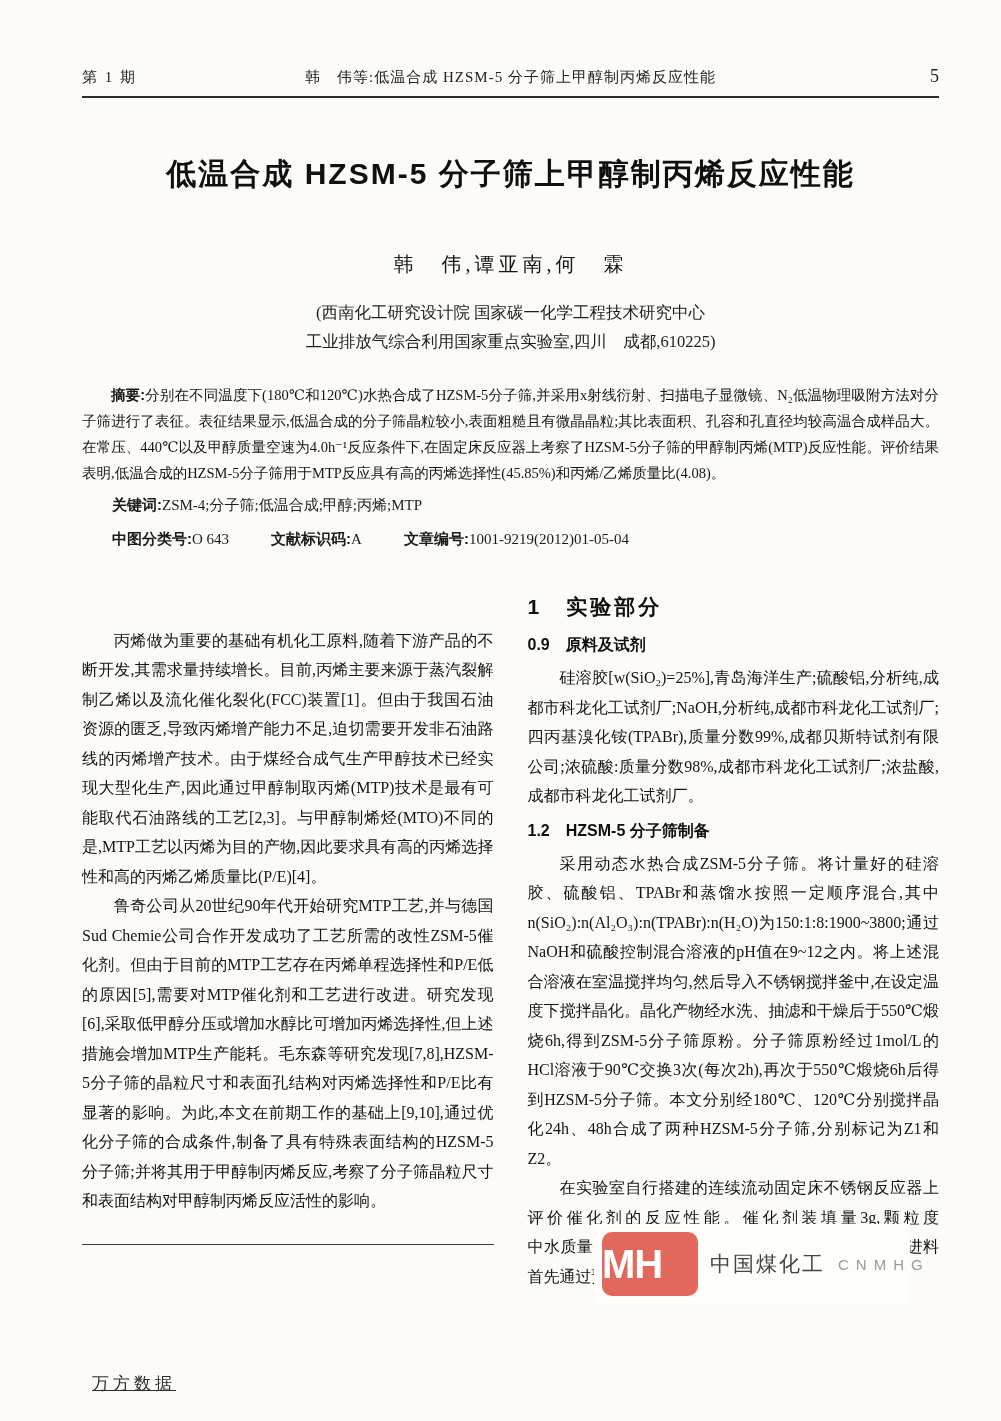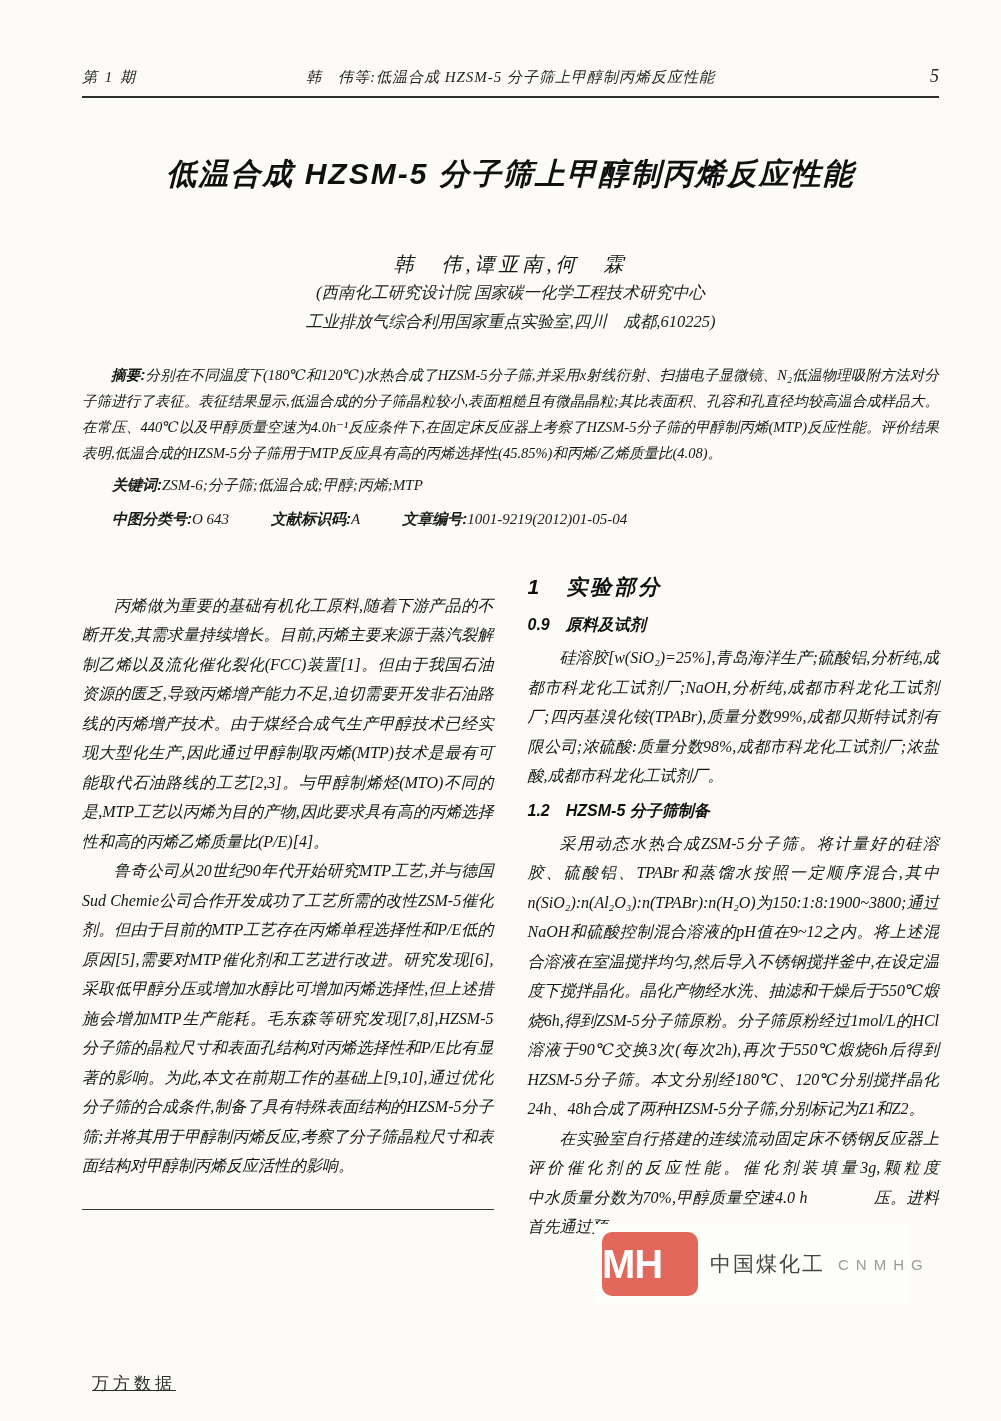--- a/index.html
+++ b/index.html
@@ -9,40 +9,40 @@
     background: #d9d9d9;
     font-family: "Liberation Serif", "DejaVu Serif", serif;
   }
   .page {
     position: relative;
     width: 1001px; height: 1421px;
     background: #fcfbf7;
     color: #1b1b1b;
     overflow: hidden;
   }
-  .content { padding: 66px 62px 0 82px; font-style: italic; }
+  .content { padding: 66px 62px 0 82px; }
 
   .hei { font-family: "Liberation Sans", "DejaVu Sans", sans-serif; font-weight: 700; }
 
   
   .page-header { display: flex; align-items: baseline; font-size: 15px; color: #222; }
   .issue { width: 130px; letter-spacing: 2px; }
   .running-title { flex: 1; text-align: center; letter-spacing: 1px; }
   .page-num { width: 130px; text-align: right; font-size: 18px; }
   .header-rule { border: 0; border-top: 2px solid #2e2e2e; margin: 9px 0 0 0; }
 
   
   .article-title {
     margin: 56px 0 0 0; text-align: center;
     font-family: "Liberation Sans", "DejaVu Sans", sans-serif;
     font-weight: 700; font-size: 30px; letter-spacing: 2px; color: #101010;
   }
   .authors { margin-top: 56px; text-align: center; font-size: 20px; letter-spacing: 4px; color: #161616; }
   .affil { text-align: center; font-size: 16.5px; line-height: 29px; color: #1d1d1d; }
-  .affil.first { }
+  .affil.first { margin-top: 20px; }
 
   
   .abstract { margin: 26px 0 0 0; font-size: 14.5px; line-height: 26px; text-align: justify; text-indent: 2em; color: #151515; }
   .keywords { margin: 5px 0 0 0; font-size: 15px; line-height: 27px; text-indent: 2em; }
   .classification { margin: 7px 0 0 0; font-size: 15px; line-height: 26px; text-indent: 2em; }
   .cls-item { margin-right: 42px; white-space: nowrap; }
 
   
   .columns { display: flex; gap: 34px; margin-top: 37px; align-items: center; }
   .col { flex: 1; min-width: 0; }
@@ -105,21 +105,21 @@
 
     <h1 class="article-title">低温合成 HZSM-5 分子筛上甲醇制丙烯反应性能</h1>
 
     <div class="authors">韩　伟,谭亚南,何　霖</div>
 
     <div class="affil first">(西南化工研究设计院 国家碳一化学工程技术研究中心</div>
     <div class="affil">工业排放气综合利用国家重点实验室,四川　成都,610225)</div>
 
     <p class="abstract"><b class="hei">摘要:</b><span>分别在不同温度下(180℃和120℃)水热合成了HZSM-5分子筛,并采用x射线衍射、扫描电子显微镜、N₂低温物理吸附方法对分子筛进行了表征。表征结果显示,低温合成的分子筛晶粒较小,表面粗糙且有微晶晶粒;其比表面积、孔容和孔直径均较高温合成样品大。在常压、440℃以及甲醇质量空速为4.0h⁻¹反应条件下,在固定床反应器上考察了HZSM-5分子筛的甲醇制丙烯(MTP)反应性能。评价结果表明,低温合成的HZSM-5分子筛用于MTP反应具有高的丙烯选择性(45.85%)和丙烯/乙烯质量比(4.08)。</span></p>
 
-    <p class="keywords"><b class="hei">关键词:</b><span>ZSM-6;分子筛;低温合成;甲醇;丙烯;MTP</span></p>
+    <p class="keywords"><b class="hei">关键词:</b><span>ZSM-4;分子筛;低温合成;甲醇;丙烯;MTP</span></p>
 
     <p class="classification"><span class="cls-item"><b class="hei">中图分类号:</b><span>O 643</span></span><span class="cls-item"><b class="hei">文献标识码:</b><span>A</span></span><span class="cls-item"><b class="hei">文章编号:</b><span>1001-9219(2012)01-05-04</span></span></p>
 
     <div class="columns">
 
       <div class="col">
         <p class="body-p">丙烯做为重要的基础有机化工原料,随着下游产品的不断开发,其需求量持续增长。目前,丙烯主要来源于蒸汽裂解制乙烯以及流化催化裂化(FCC)装置[1]。但由于我国石油资源的匮乏,导致丙烯增产能力不足,迫切需要开发非石油路线的丙烯增产技术。由于煤经合成气生产甲醇技术已经实现大型化生产,因此通过甲醇制取丙烯(MTP)技术是最有可能取代石油路线的工艺[2,3]。与甲醇制烯烃(MTO)不同的是,MTP工艺以丙烯为目的产物,因此要求具有高的丙烯选择性和高的丙烯乙烯质量比(P/E)[4]。</p>
         <p class="body-p">鲁奇公司从20世纪90年代开始研究MTP工艺,并与德国Sud Chemie公司合作开发成功了工艺所需的改性ZSM-5催化剂。但由于目前的MTP工艺存在丙烯单程选择性和P/E低的原因[5],需要对MTP催化剂和工艺进行改进。研究发现[6],采取低甲醇分压或增加水醇比可增加丙烯选择性,但上述措施会增加MTP生产能耗。毛东森等研究发现[7,8],HZSM-5分子筛的晶粒尺寸和表面孔结构对丙烯选择性和P/E比有显著的影响。为此,本文在前期工作的基础上[9,10],通过优化分子筛的合成条件,制备了具有特殊表面结构的HZSM-5分子筛;并将其用于甲醇制丙烯反应,考察了分子筛晶粒尺寸和表面结构对甲醇制丙烯反应活性的影响。</p>
 
         <div class="footnote">

